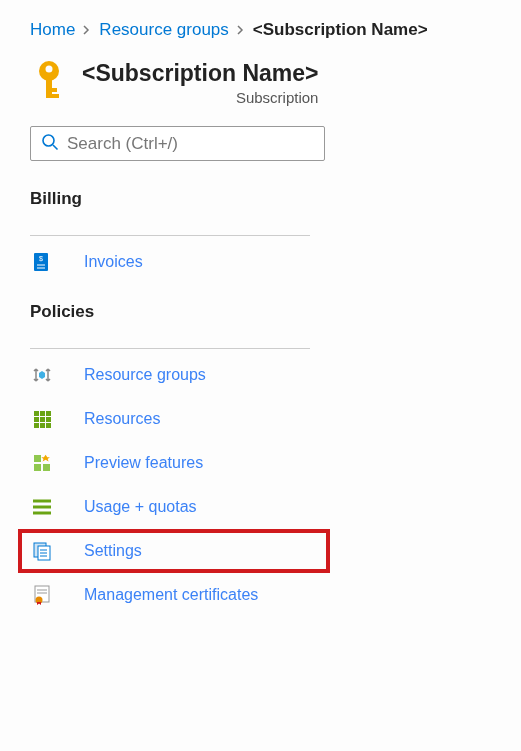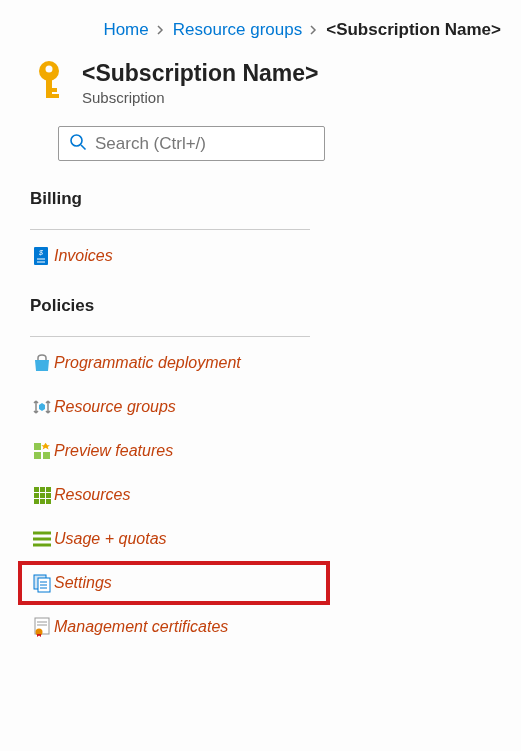--- a/index.html
+++ b/index.html
@@ -12,21 +12,20 @@
       padding: 20px 0 20px 0;
     }
     .breadcrumb {
       display: flex;
       align-items: center;
       gap: 8px;
       padding: 0 20px 0 30px;
       font-size: 17px;
       margin-bottom: 20px;
       flex-wrap: nowrap;
-      justify-content: flex-end;
     }
     .breadcrumb a {
       color: #0078d4;
       text-decoration: none;
     }
     .breadcrumb .crumb-sep {
       color: #777;
       font-size: 14px;
     }
     .breadcrumb .crumb-current {
@@ -43,72 +42,71 @@
     .key-icon { flex-shrink: 0; }
     .header-text .title {
       font-size: 23px;
       font-weight: 600;
       color: #222;
     }
     .header-text .subtitle {
       font-size: 15px;
       color: #555;
       margin-top: 2px;
+      text-align: right;
     }
     .search-wrap {
       padding: 0 20px 0 30px;
       margin-bottom: 28px;
       width: 345px;
     }
     .search-box {
       display: flex;
       align-items: center;
       gap: 8px;
       border: 1px solid #999;
       border-radius: 2px;
       padding: 6px 10px;
       background: #fff;
-      margin-left: 28px;
     }
     .search-box input {
       border: none;
       outline: none;
       font-size: 17px;
       color: #666;
       width: 100%;
       background: transparent;
     }
     .search-box input::placeholder { color: #777; }
 
     .section {
       padding: 0 20px 0 30px;
       margin-bottom: 18px;
       width: 330px;
     }
     .section-title {
       font-size: 17px;
       font-weight: 600;
       color: #222;
-      padding-bottom: 20px;
+      padding-bottom: 26px;
       border-bottom: 1px solid #ccc;
     }
     .menu {
       list-style: none;
       margin-top: 4px;
     }
     .menu li {
       display: flex;
       align-items: center;
-      gap: 2px;
+      gap: 32px;
       padding: 12px 2px 12px 2px;
       font-size: 16px;
-      color: #c2410c;
+      color: #3b82f6;
       cursor: pointer;
       position: relative;
-      font-style: italic;
     }
     .menu li .mi-icon {
       width: 20px;
       height: 20px;
       flex-shrink: 0;
       display: flex;
       align-items: center;
       justify-content: center;
     }
     .menu li.highlighted {
@@ -183,66 +181,57 @@
     </li>
   </ul>
 </div>
 
 <div class="section">
   <div class="section-title">Policies</div>
   <ul class="menu">
     <li>
       <span class="mi-icon">
         <svg width="20" height="20" viewBox="0 0 20 20">
-          <path d="M3 7 L17 7 L16 18 L4 18 Z" fill="#3fb0e5"></path>
-          <path d="M6 7 L6 5 Q6 2 10 2 Q14 2 14 5 L14 7" stroke="#888" stroke-width="1.5" fill="none"></path>
-        </svg>
-      </span>
-      <span>Programmatic deployment</span>
-    </li>
-    <li>
-      <span class="mi-icon">
-        <svg width="20" height="20" viewBox="0 0 20 20">
           <path d="M4 4 L4 16 M4 4 L2 6 M4 4 L6 6 M4 16 L2 14 M4 16 L6 14" stroke="#888" stroke-width="1.5" fill="none"></path>
           <path d="M16 4 L16 16 M16 4 L14 6 M16 4 L18 6 M16 16 L14 14 M16 16 L18 14" stroke="#888" stroke-width="1.5" fill="none"></path>
           <path d="M10 6 L13 8 L13 12 L10 14 L7 12 L7 8 Z" fill="#3fb0e5"></path>
         </svg>
       </span>
       <span>Resource groups</span>
-    </li>
-    <li>
-      <span class="mi-icon">
-        <svg width="20" height="20" viewBox="0 0 20 20">
-          <rect x="2" y="2" width="7" height="7" fill="#90c84f"></rect>
-          <path d="M14 2 L16 5 L19 5 L16.5 7 L17.5 10 L14 8 L10.5 10 L11.5 7 L9 5 L12 5 Z" fill="#f2a900" transform="scale(0.85) translate(2,0)"></path>
-          <rect x="2" y="11" width="7" height="7" fill="#90c84f"></rect>
-          <rect x="11" y="11" width="7" height="7" fill="#90c84f"></rect>
-        </svg>
-      </span>
-      <span>Preview features</span>
     </li>
     <li>
       <span class="mi-icon">
         <svg width="20" height="20" viewBox="0 0 20 20">
           <rect x="2" y="2" width="5" height="5" fill="#6aa414"></rect>
           <rect x="8" y="2" width="5" height="5" fill="#6aa414"></rect>
           <rect x="14" y="2" width="5" height="5" fill="#6aa414"></rect>
           <rect x="2" y="8" width="5" height="5" fill="#6aa414"></rect>
           <rect x="8" y="8" width="5" height="5" fill="#6aa414"></rect>
           <rect x="14" y="8" width="5" height="5" fill="#6aa414"></rect>
           <rect x="2" y="14" width="5" height="5" fill="#6aa414"></rect>
           <rect x="8" y="14" width="5" height="5" fill="#6aa414"></rect>
           <rect x="14" y="14" width="5" height="5" fill="#6aa414"></rect>
         </svg>
       </span>
       <span>Resources</span>
     </li>
     <li>
       <span class="mi-icon">
         <svg width="20" height="20" viewBox="0 0 20 20">
+          <rect x="2" y="2" width="7" height="7" fill="#90c84f"></rect>
+          <path d="M14 2 L16 5 L19 5 L16.5 7 L17.5 10 L14 8 L10.5 10 L11.5 7 L9 5 L12 5 Z" fill="#f2a900" transform="scale(0.85) translate(2,0)"></path>
+          <rect x="2" y="11" width="7" height="7" fill="#90c84f"></rect>
+          <rect x="11" y="11" width="7" height="7" fill="#90c84f"></rect>
+        </svg>
+      </span>
+      <span>Preview features</span>
+    </li>
+    <li>
+      <span class="mi-icon">
+        <svg width="20" height="20" viewBox="0 0 20 20">
           <line x1="1" y1="4" x2="19" y2="4" stroke="#6aa414" stroke-width="3"></line>
           <line x1="1" y1="10" x2="19" y2="10" stroke="#6aa414" stroke-width="3"></line>
           <line x1="1" y1="16" x2="19" y2="16" stroke="#6aa414" stroke-width="3"></line>
         </svg>
       </span>
       <span>Usage + quotas</span>
     </li>
     <li class="highlighted">
       <span class="mi-icon">
         <svg width="20" height="20" viewBox="0 0 20 20">

